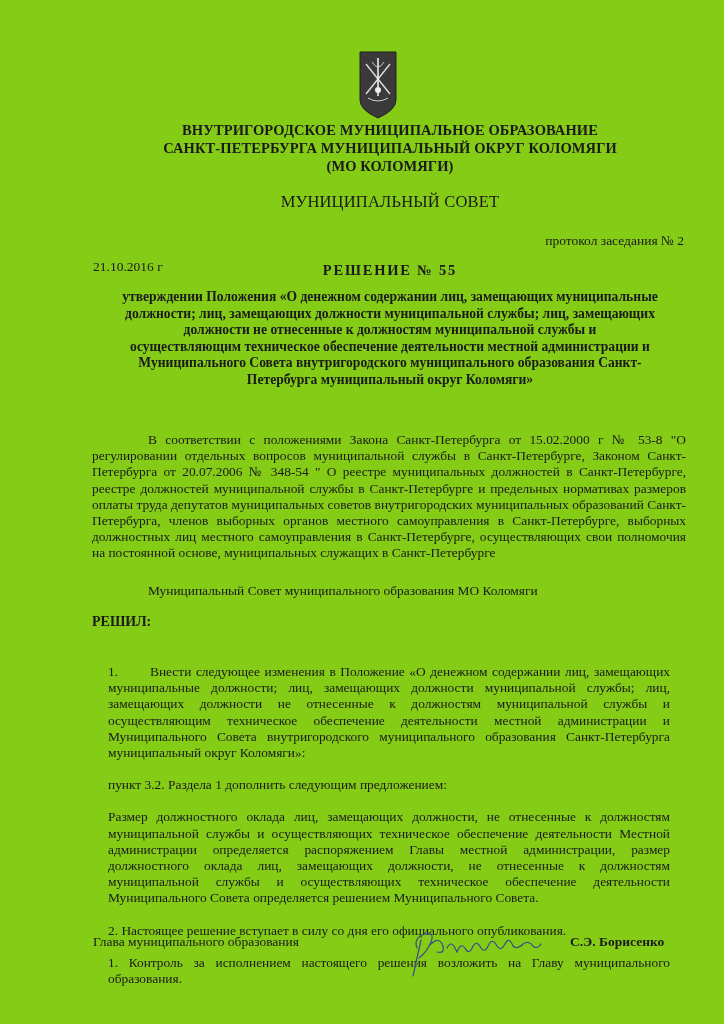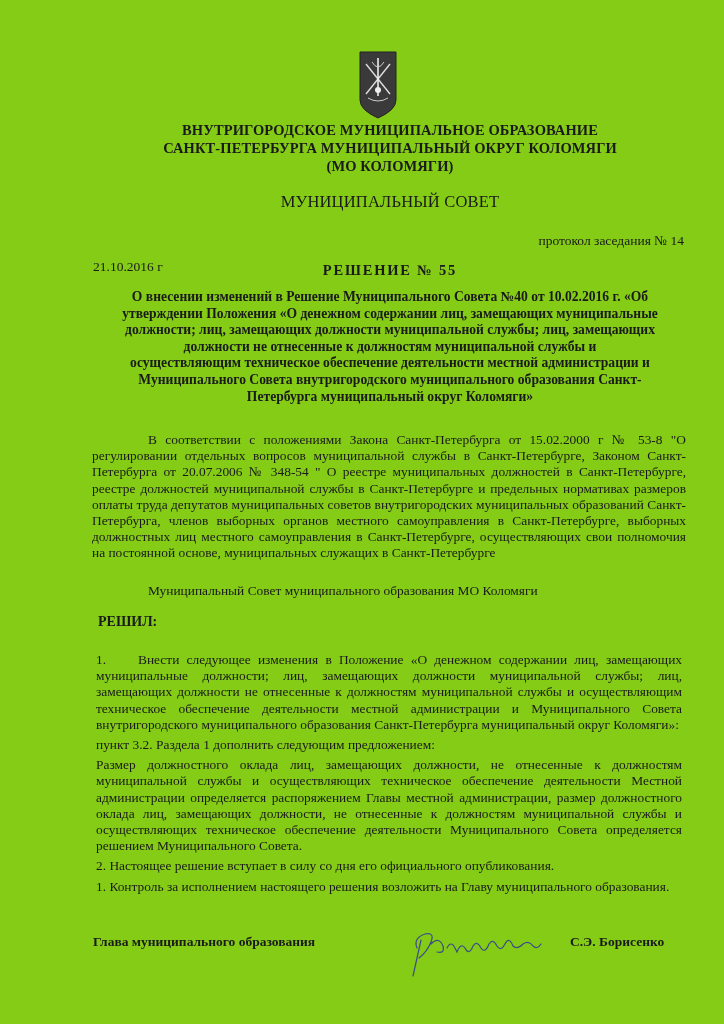--- a/index.html
+++ b/index.html
@@ -14,26 +14,26 @@
   .date { position: absolute; left: 93px; top: 227px; font-size: 13.5px; margin-top: 32px; }
   .protocol { position: absolute; right: 40px; top: 233px; font-size: 13.5px; }
   .decision-no { position: absolute; left: 100px; width: 580px; top: 262px; text-align: center;
                  font-weight: bold; font-size: 14.5px; letter-spacing: 1.8px; }
   .subject { position: absolute; left: 90px; width: 600px; top: 289px; text-align: center;
              font-weight: bold; font-size: 13.6px; line-height: 16.6px; }
   .body-text { position: absolute; left: 92px; width: 594px; font-size: 13.4px; line-height: 16.2px;
                text-align: justify; }
   .preamble { top: 432px; text-indent: 56px; }
   .council-line { position: absolute; left: 148px; top: 583px; font-size: 13.4px; }
-  .resolved { position: absolute; left: 92px; top: 614px; font-weight: bold; font-size: 14px; margin-left: 6px; }
+  .resolved { position: absolute; left: 92px; top: 614px; font-weight: bold; font-size: 14px; }
   .items { top: 648px; }
-  .items p { margin: 4px; }
+  .items p { margin: 16px; }
   .item1 { display: block; }
   .item1 .num { display: inline-block; width: 42px; }
-  .sig-title { position: absolute; left: 93px; top: 934px; font-weight: bold; font-size: 13.5px; }
+  .sig-title { position: absolute; left: 93px; top: 934px; font-weight: normal; font-size: 13.5px; }
   .signature { position: absolute; left: 405px; top: 918px; width: 160px; height: 62px; }
   .sig-name { position: absolute; left: 570px; top: 934px; font-weight: bold; font-size: 13.5px; }
 </style>
 </head>
 <body>
 
 <div class="page">
 
   <svg class="emblem" viewBox="0 0 40 70">
     <path d="M2 2 H38 V50 Q38 60 20 68 Q2 60 2 50 Z" fill="#3a3a3a" stroke="#222" stroke-width="1"></path>
@@ -46,25 +46,24 @@
   </svg>
 
   <div class="org">
     <div>ВНУТРИГОРОДСКОЕ МУНИЦИПАЛЬНОЕ ОБРАЗОВАНИЕ</div>
     <div>САНКТ-ПЕТЕРБУРГА МУНИЦИПАЛЬНЫЙ ОКРУГ КОЛОМЯГИ</div>
     <div>(МО КОЛОМЯГИ)</div>
   </div>
 
   <div class="council">МУНИЦИПАЛЬНЫЙ СОВЕТ</div>
   <div class="date">21.10.2016 г</div>
-  <div class="protocol">протокол заседания № 14</div>
+  <div class="protocol">протокол заседания № 2</div>
   <div class="decision-no">РЕШЕНИЕ № 55</div>
 
   <div class="subject">
-    <div>О внесении изменений в Решение Муниципального Совета №40 от 10.02.2016 г. «Об</div>
     <div>утверждении Положения «О денежном содержании лиц, замещающих муниципальные</div>
     <div>должности; лиц, замещающих должности муниципальной службы; лиц, замещающих</div>
     <div>должности не отнесенные к должностям муниципальной службы и</div>
     <div>осуществляющим техническое обеспечение деятельности местной администрации и</div>
     <div>Муниципального Совета внутригородского муниципального образования Санкт-</div>
     <div>Петербурга муниципальный округ Коломяги»</div>
   </div>
 
   <div class="body-text preamble">В соответствии с положениями Закона Санкт-Петербурга от 15.02.2000 г № 53-8 "О регулировании отдельных вопросов муниципальной службы в Санкт-Петербурге, Законом Санкт-Петербурга от 20.07.2006 № 348-54 " О реестре муниципальных должностей в Санкт-Петербурге, реестре должностей муниципальной службы в Санкт-Петербурге и предельных нормативах размеров оплаты труда депутатов муниципальных советов внутригородских муниципальных образований Санкт-Петербурга, членов выборных органов местного самоуправления в Санкт-Петербурге, выборных должностных лиц местного самоуправления в Санкт-Петербурге, осуществляющих свои полномочия на постоянной основе, муниципальных служащих в Санкт-Петербурге</div>
   <div class="council-line">Муниципальный Совет муниципального образования  МО Коломяги</div>

